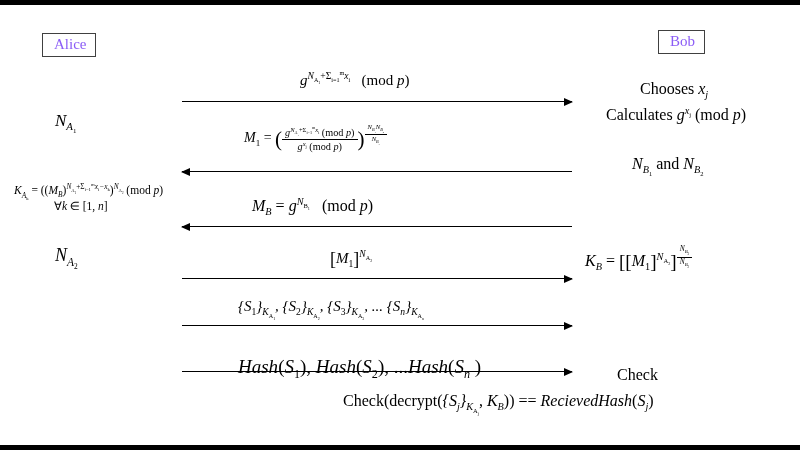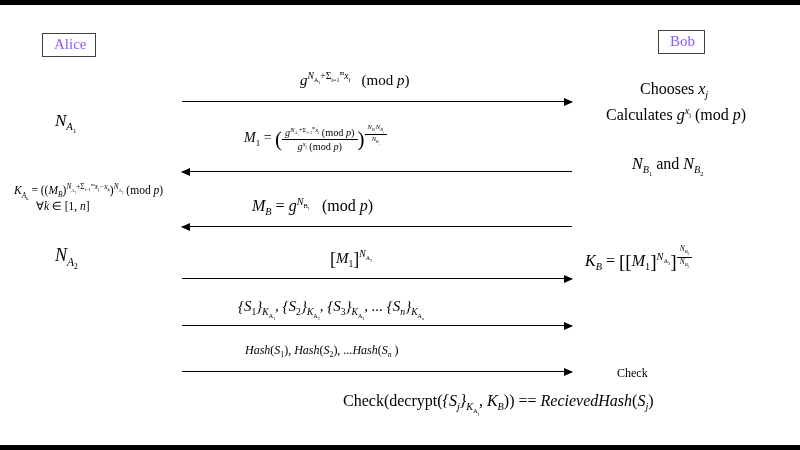--- a/index.html
+++ b/index.html
@@ -124,21 +124,21 @@
 
   <div class="txt math" style="left:55px; top:85px; font-size:17px;margin-top:26px;">
     N<sub class="it">A<sub>1</sub></sub>
   </div>
 
   <div class="txt" style="left:14px; top:182px; font-size:11.5px;">
     <span class="math">K<sub class="it">A<sub>k</sub></sub></span>
     <span class="up"> = ((</span><span class="math">M<sub class="it">B</sub></span><span class="up">)</span><sup class="it">N<sub>A<sub>1</sub></sub><span class="sigma">+Σ</span><sub>i=1</sub><sup>m</sup>x<sub>i</sub>−x<sub>k</sub></sup><span class="up">)</span><sup class="it">N<sub>A<sub>2</sub></sub></sup>
     <span class="up">(mod </span><span class="math">p</span><span class="up">)</span>
   </div>
-  <div class="txt" style="left:36px; top:199px; font-size:11.5px;">
+  <div class="txt" style="left:54px; top:199px; font-size:11.5px;">
     <span class="up">∀</span><span class="math">k</span><span class="up"> ∈ [1, </span><span class="math">n</span><span class="up">]</span>
   </div>
 
   <div class="txt math" style="left:55px; top:245px; font-size:18px;">
     N<sub class="it">A<sub>2</sub></sub>
   </div>
 
   <div class="txt" style="left:640px; top:80px; font-size:16px;text-align:center;">
     <span class="up">Chooses</span>
     <span class="math"> x<sub class="it">j</sub></span>
@@ -155,21 +155,21 @@
     <span class="up"> and </span>
     <span class="math">N<sub class="it">B<sub>2</sub></sub></span>
   </div>
 
   <div class="txt" style="left:585px; top:245px; font-size:16px;">
     <span class="math">K<sub class="it">B</sub></span>
     <span class="up"> = </span>
     <span class="brk">[[</span><span class="math">M<sub>1</sub></span><span class="brk">]</span><sup class="it">N<sub>A<sub>2</sub></sub></sup><span class="brk">]</span><sup><span class="frac small"><span class="num"><span class="math">N<sub class="it">B<sub>3</sub></sub></span></span><span class="den"><span class="math">N<sub class="it">B<sub>2</sub></sub></span></span></span></sup>
   </div>
 
-  <div class="txt up" style="left:617px; top:366px; font-size:12px;">Check</div>
+  <div class="txt up" style="left:617px; top:366px; font-size:16px;">Check</div>
 
   <div class="txt" style="left:343px; top:392px; font-size:16px;">
     <span class="up">Check(decrypt(</span><span class="math">{S<sub class="it">j</sub>}<sub class="it">K<sub>A<sub>j</sub></sub></sub></span><span class="up">, </span><span class="math">K<sub class="it">B</sub></span><span class="up">)) == </span><span class="math">RecievedHash</span><span class="up">(</span><span class="math">S<sub class="it">j</sub></span><span class="up">)</span>
   </div>
 
   <div class="txt" style="left:300px; top:70px; font-size:15px;">
     <span class="math">g</span><sup class="it">N<sub>A<sub>1</sub></sub><span class="sigma">+Σ</span><sub>i=1</sub><sup>m</sup>x<sub>i</sub></sup>
     <span class="up">&nbsp;&nbsp;(mod </span><span class="math">p</span><span class="up">)</span>
   </div>
   <div class="arrow right" style="left:182px; top:101px; width:390px;">
@@ -198,20 +198,20 @@
     <span class="head"></span>
   </div>
 
   <div class="txt" style="left:238px; top:298px; font-size:15px;">
     <span class="math">{S<sub>1</sub>}<sub class="it">K<sub>A<sub>1</sub></sub></sub>, {S<sub>2</sub>}<sub class="it">K<sub>A<sub>2</sub></sub></sub>, {S<sub>3</sub>}<sub class="it">K<sub>A<sub>3</sub></sub></sub>, ... {S<sub class="it">n</sub>}<sub class="it">K<sub>A<sub>n</sub></sub></sub></span>
   </div>
   <div class="arrow right" style="left:182px; top:325px; width:390px;">
     <span class="head"></span>
   </div>
 
-  <div class="txt" style="left:238px; top:343px; font-size:12px;margin-left:7px;">
+  <div class="txt" style="left:238px; top:356px; font-size:19px;">
     <span class="math">Hash</span><span class="up">(</span><span class="math">S<sub>1</sub></span><span class="up">), </span><span class="math">Hash</span><span class="up">(</span><span class="math">S<sub>2</sub></span><span class="up">), ...</span><span class="math">Hash</span><span class="up">(</span><span class="math">S<sub class="it">n</sub></span><span class="up"> )</span>
   </div>
   <div class="arrow right" style="left:182px; top:371px; width:390px;">
     <span class="head"></span>
   </div>
 
 </div>
 
 </body></html>

